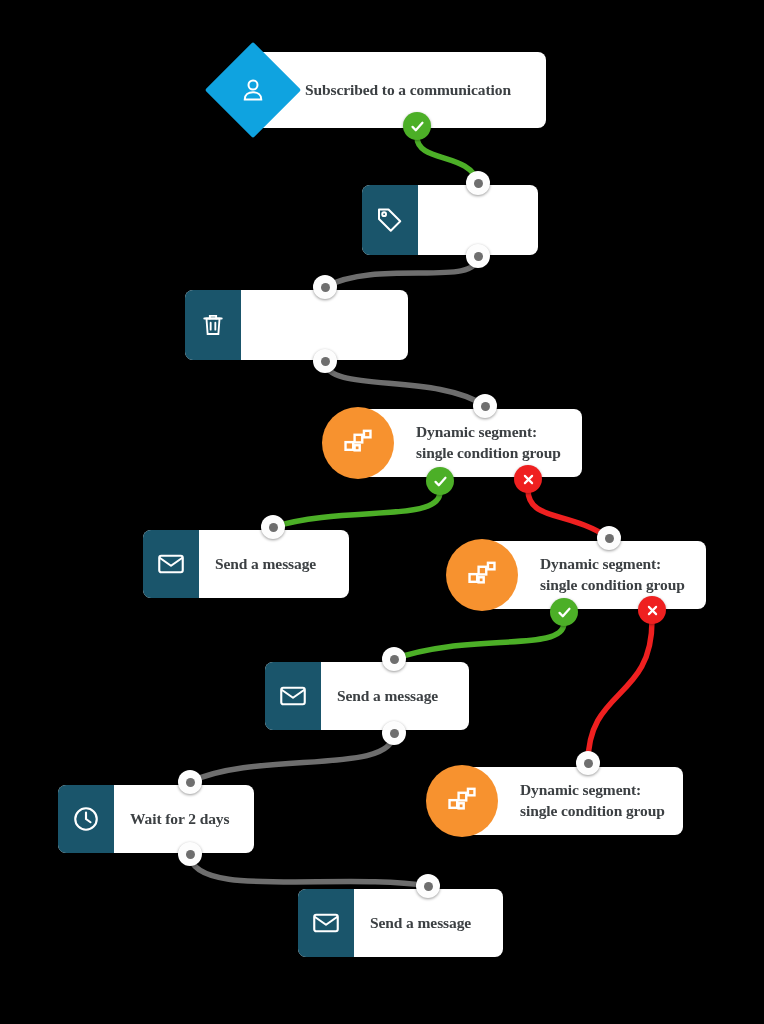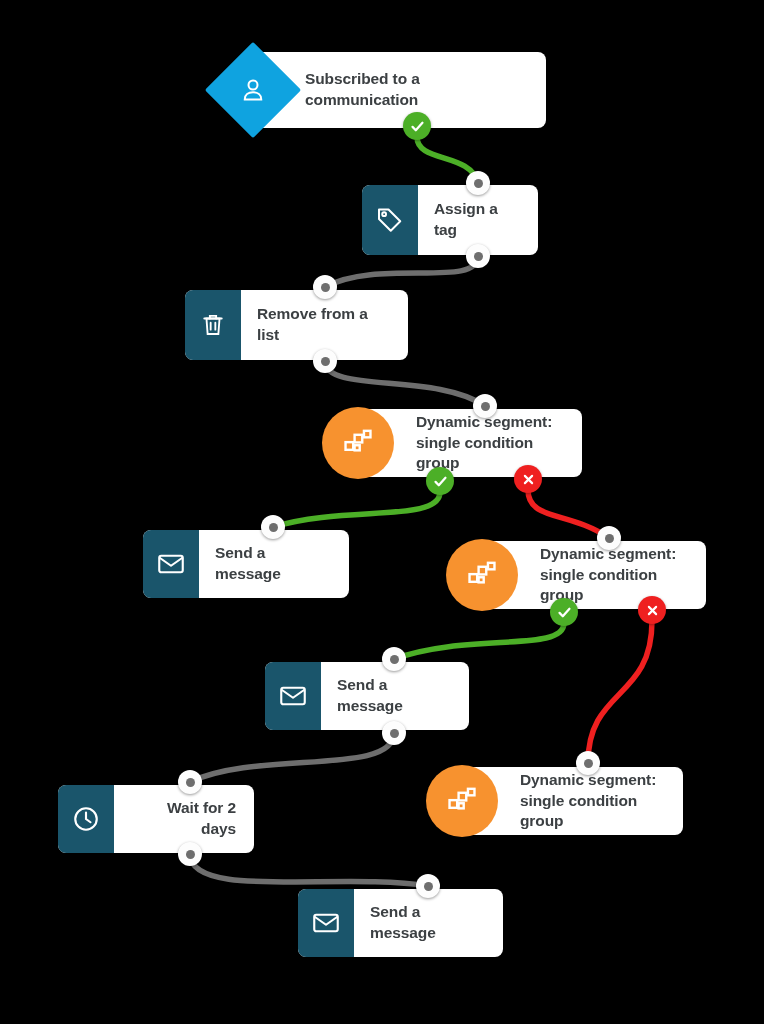--- a/index.html
+++ b/index.html
@@ -6,21 +6,21 @@
     margin: 0;
     padding: 0;
     background: #000000;
   }
   #canvas {
     position: relative;
     width: 764px;
     height: 1024px;
     background: #000000;
     overflow: hidden;
-    font-family: Liberation Sans, sans-serif;
+    font-family: Liberation Serif, serif;
   }
   #edge-layer {
     position: absolute;
     left: 0;
     top: 0;
     width: 764px;
     height: 1024px;
     pointer-events: none;
   }
   .node {
@@ -149,32 +149,30 @@
         </div>
         <div class="node-label">Subscribed to a communication</div>
       </div>
       <div class="node" style="left: 362px; top: 185px; width: 176px; height: 70px;">
         <div class="icon-box">
           <svg width="30" height="30" viewBox="0 0 24 24" fill="none" stroke="#ffffff" stroke-width="1.6" stroke-linejoin="round">
             <path d="M3.2 11.2V3.6h7.6l9.4 9.4-7.6 7.6z"></path>
             <circle cx="7.3" cy="7.3" r="1.5"></circle>
           </svg>
         </div>
-        <div class="node-label">Assign a tag</div>
       </div>
       <div class="node" style="left: 185px; top: 290px; width: 223px; height: 70px;">
         <div class="icon-box">
           <svg width="28" height="28" viewBox="0 0 24 24" fill="none" stroke="#ffffff" stroke-width="1.6" stroke-linecap="round">
             <path d="M4.5 6.4h15"></path>
             <path d="M9.3 6.4V4.2h5.4v2.2"></path>
             <path d="M6.4 6.4l1 13.3h9.2l1-13.3z"></path>
             <path d="M10 10v6M14 10v6"></path>
           </svg>
         </div>
-        <div class="node-label">Remove from a list</div>
       </div>
       <div class="node segment" style="left: 354px; top: 409px; width: 228px; height: 68px;">
         <div class="icon-circle">
           <svg width="34" height="34" viewBox="0 0 24 24" fill="none" stroke="#ffffff" stroke-width="1.7">
             <rect x="3.2" y="11.4" width="5.4" height="5.4"></rect>
             <rect x="9.6" y="6.2" width="5.4" height="5.4"></rect>
             <rect x="9.6" y="13.6" width="3.6" height="3.6"></rect>
             <rect x="16.2" y="3.4" width="4.6" height="4.6"></rect>
           </svg>
         </div>

